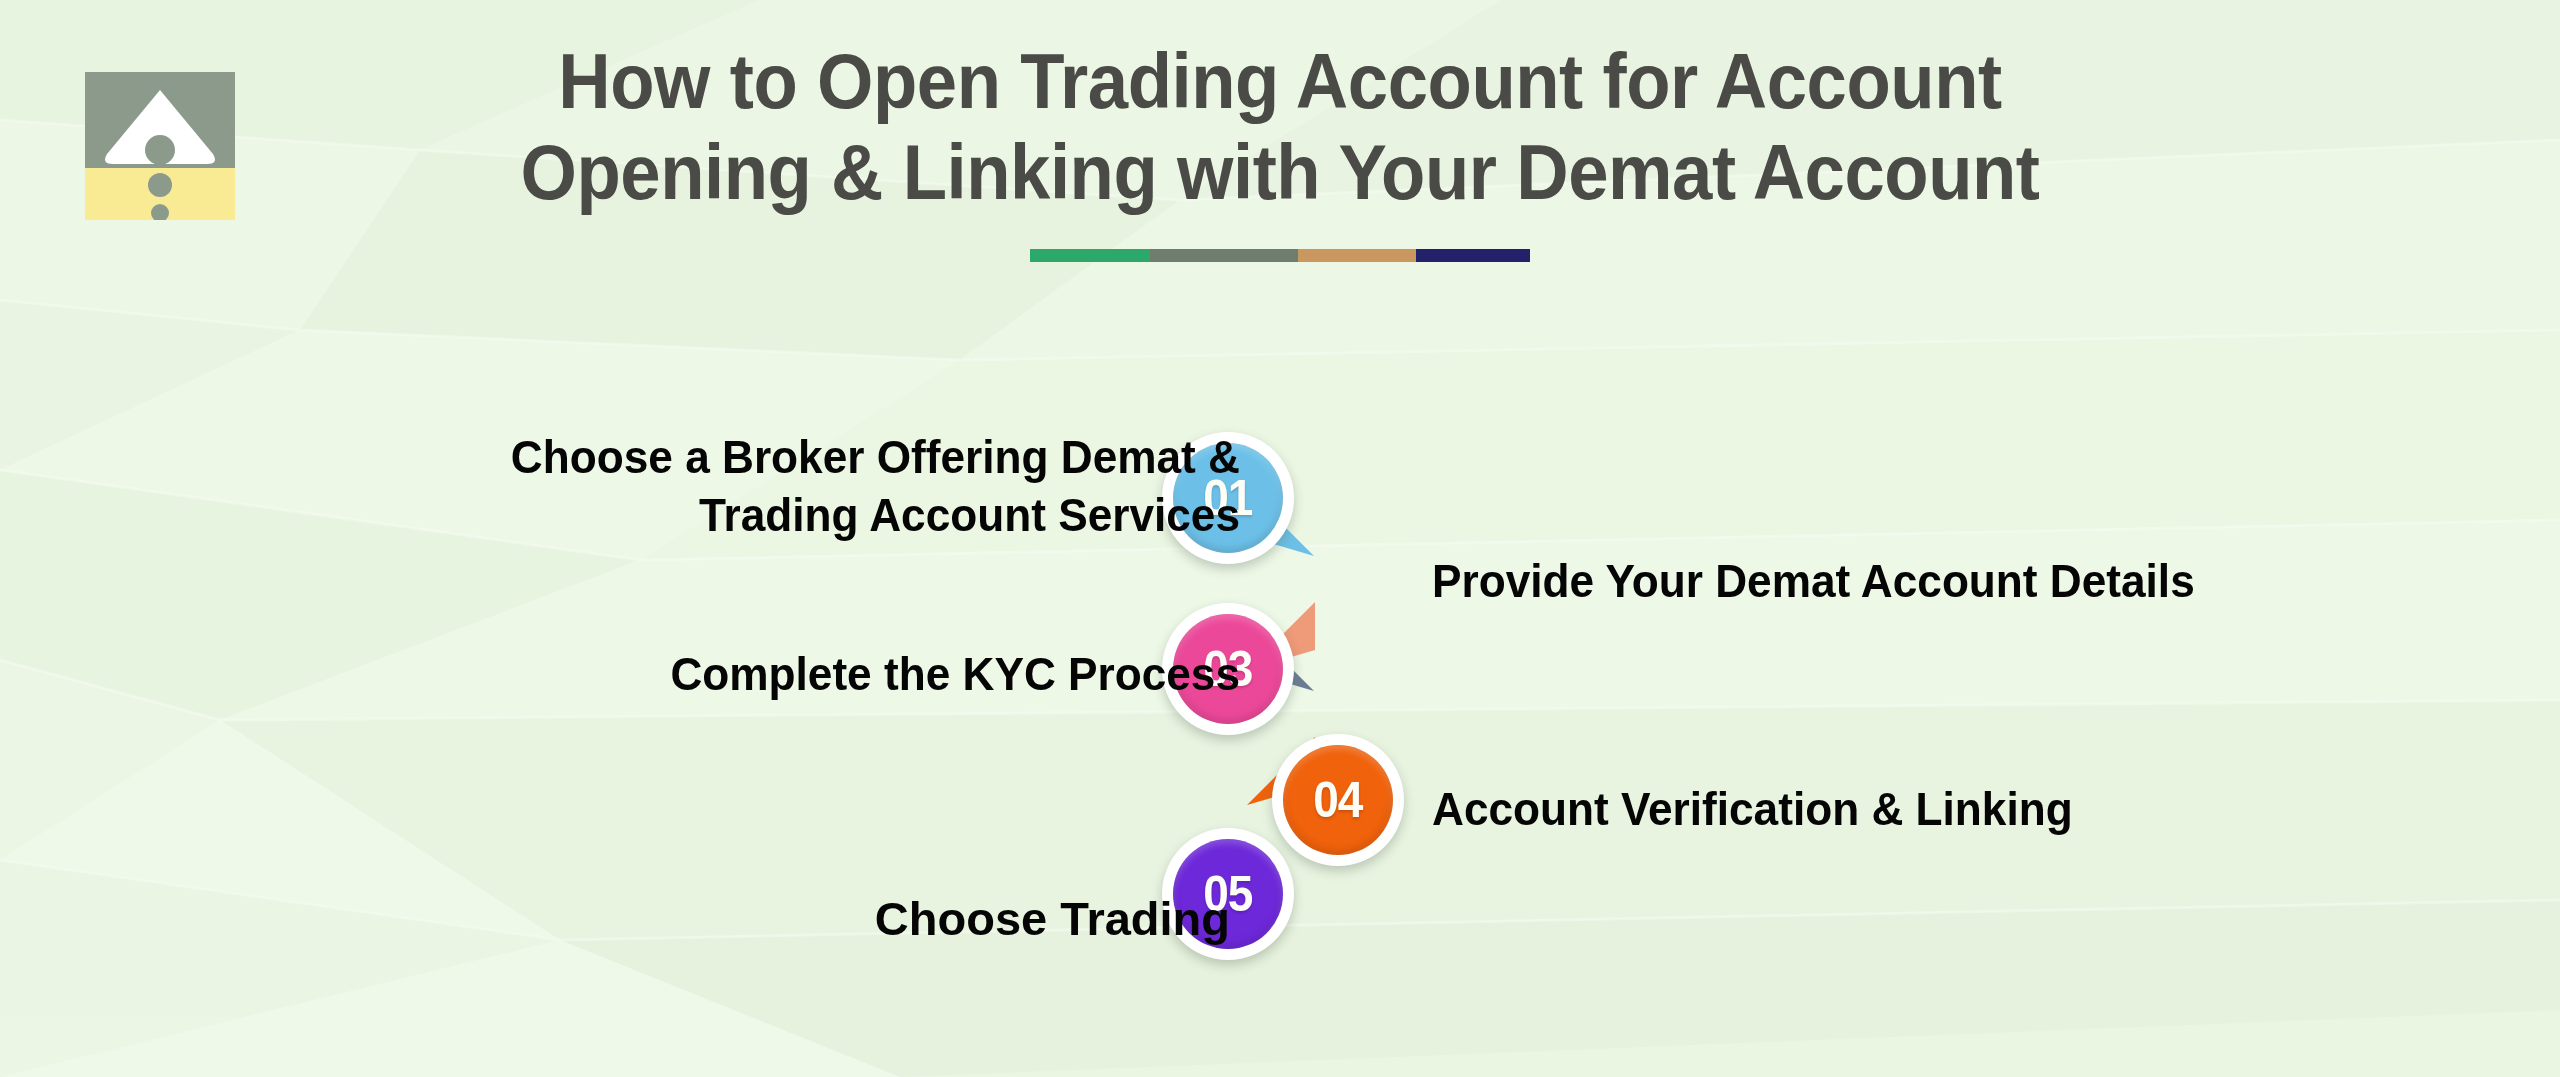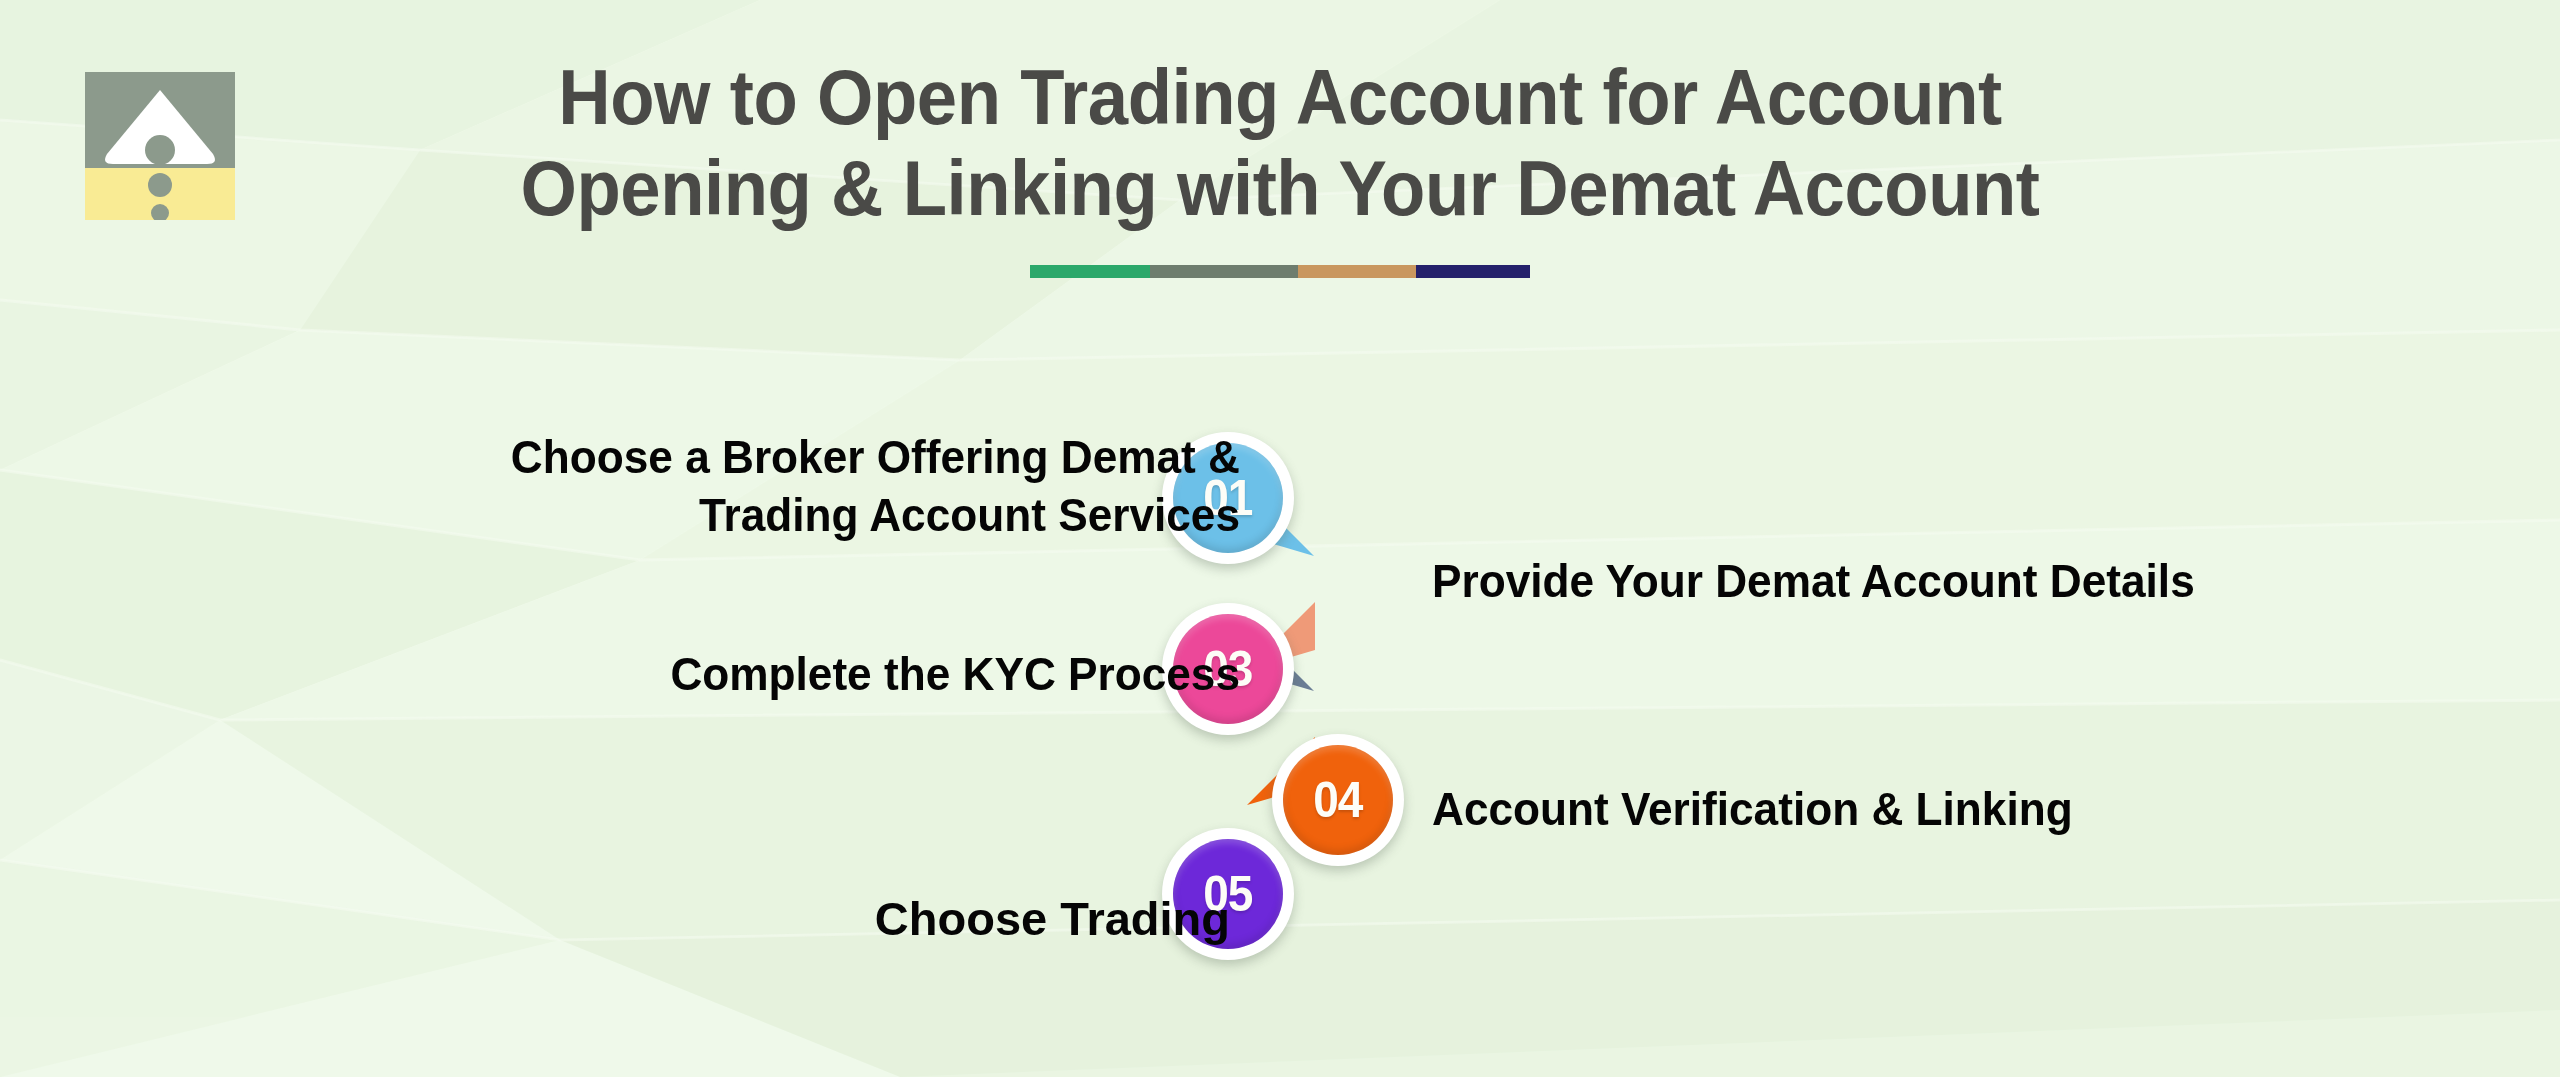--- a/index.html
+++ b/index.html
@@ -23,21 +23,21 @@
     background:#8c9a8c;
   }
   #logo .bottom {
     position:absolute; left:0; top:96px; width:150px; height:52px;
     background:#f9eb94;
   }
   #logo svg { position:absolute; left:0; top:0; }
 
   
   #title-block {
-    position:absolute; left:250px; top:52px; width:2060px;
+    position:absolute; left:250px; top:36px; width:2060px;
     text-align:center; z-index:3;
   }
   #title-block .tline {
     font-family:"Liberation Sans Narrow","Liberation Sans", sans-serif;
     font-weight:bold;
     font-size:78px;
     line-height:1.17;
     letter-spacing:-0.5px;
     color:#4a4a47;
     transform:scaleX(0.93);

